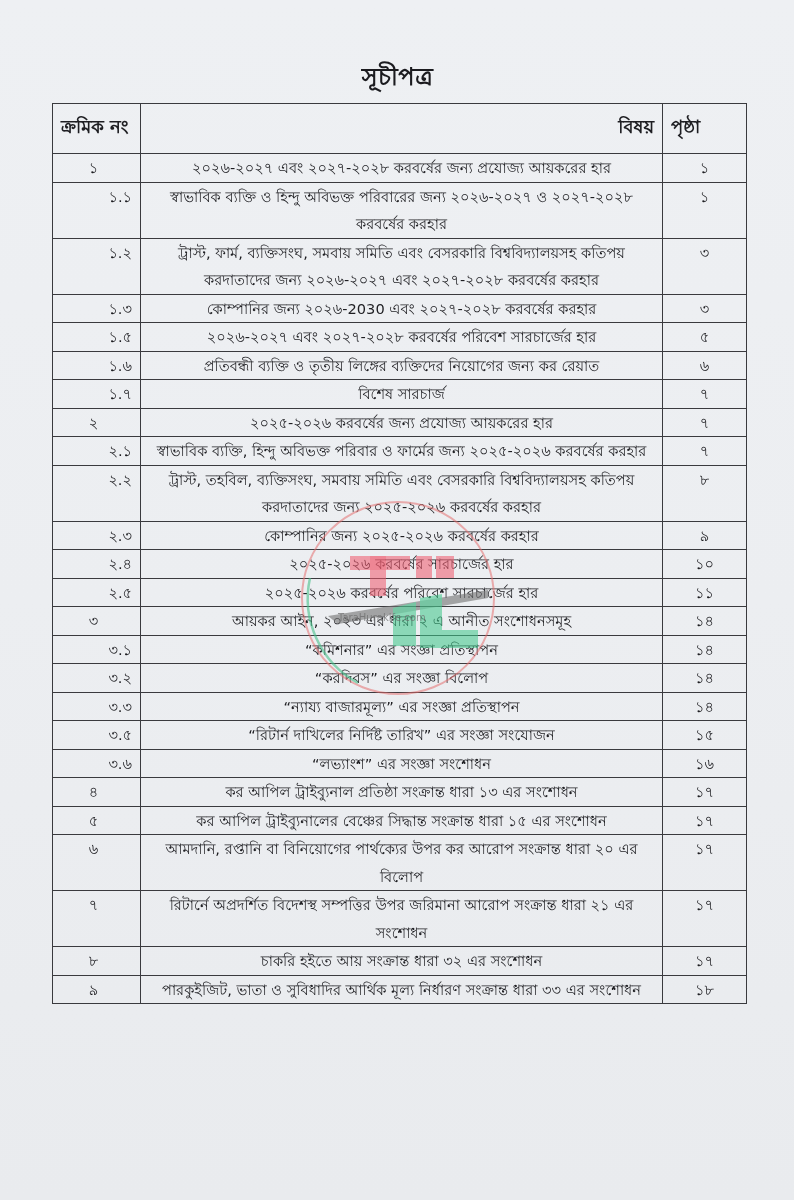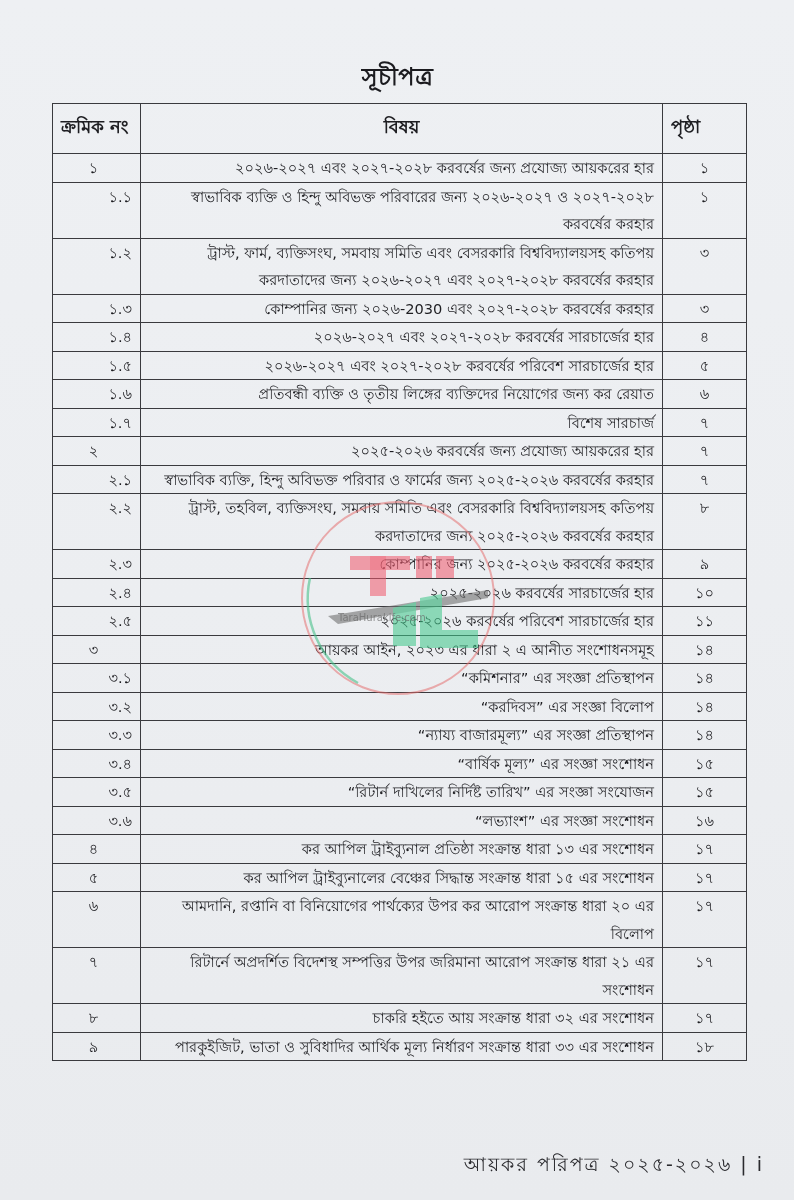--- a/index.html
+++ b/index.html
@@ -48,29 +48,29 @@
     height: 49px;
     font-size: 18px;
     font-weight: bold;
     vertical-align: middle;
     margin-left: 24px;
   }
   col.c-serial { width: 88px; }
   col.c-subject { width: 522px; }
   col.c-page { width: 84px; }
   th.h-serial { text-align: left; padding-left: 10px; }
-  th.h-subject { text-align: center; }
+  th.h-subject { text-align: right; }
   th.h-page { text-align: left; }
   td {
     font-size: 14.6px;
     line-height: 27.5px;
   }
   td.serial.main { text-align: center; padding-right: 14px; }
   td.serial.sub { text-align: right; padding-right: 8px; }
-  td.subject { text-align: right; padding-left: 7px; padding-right: 6px; }
+  td.subject { text-align: center; padding-left: 7px; padding-right: 6px; }
   td.pg { text-align: center; }
   .footer {
     position: absolute;
     right: 30px;
     top: 1150px;
     font-size: 19px;
     letter-spacing: 2px;
     color: #2a2a2e;
   }
   .watermark {
@@ -128,25 +128,20 @@
           <td class="serial sub">১.২</td>
           <td class="subject">ট্রাস্ট, ফার্ম, ব্যক্তিসংঘ, সমবায় সমিতি এবং বেসরকারি বিশ্ববিদ্যালয়সহ কতিপয় করদাতাদের জন্য ২০২৬-২০২৭ এবং ২০২৭-২০২৮ করবর্ষের করহার</td>
           <td class="pg">৩</td>
         </tr>
       <tr>
           <td class="serial sub">১.৩</td>
           <td class="subject">কোম্পানির জন্য ২০২৬-2030 এবং ২০২৭-২০২৮ করবর্ষের করহার</td>
           <td class="pg">৩</td>
         </tr>
       <tr>
-          <td class="serial sub">১.৪</td>
-          <td class="subject">২০২৬-২০২৭ এবং ২০২৭-২০২৮ করবর্ষের সারচার্জের হার</td>
-          <td class="pg">৪</td>
-        </tr>
-      <tr>
           <td class="serial sub">১.৫</td>
           <td class="subject">২০২৬-২০২৭ এবং ২০২৭-২০২৮ করবর্ষের পরিবেশ সারচার্জের হার</td>
           <td class="pg">৫</td>
         </tr>
       <tr>
           <td class="serial sub">১.৬</td>
           <td class="subject">প্রতিবন্ধী ব্যক্তি ও তৃতীয় লিঙ্গের ব্যক্তিদের নিয়োগের জন্য কর রেয়াত</td>
           <td class="pg">৬</td>
         </tr>
       <tr>
@@ -196,25 +191,20 @@
         </tr>
       <tr>
           <td class="serial sub">৩.২</td>
           <td class="subject">“করদিবস” এর সংজ্ঞা বিলোপ</td>
           <td class="pg">১৪</td>
         </tr>
       <tr>
           <td class="serial sub">৩.৩</td>
           <td class="subject">“ন্যায্য বাজারমূল্য” এর সংজ্ঞা প্রতিস্থাপন</td>
           <td class="pg">১৪</td>
-        </tr>
-      <tr>
-          <td class="serial sub">৩.৪</td>
-          <td class="subject">“বার্ষিক মূল্য” এর সংজ্ঞা সংশোধন</td>
-          <td class="pg">১৫</td>
         </tr>
       <tr>
           <td class="serial sub">৩.৫</td>
           <td class="subject">“রিটার্ন দাখিলের নির্দিষ্ট তারিখ” এর সংজ্ঞা সংযোজন</td>
           <td class="pg">১৫</td>
         </tr>
       <tr>
           <td class="serial sub">৩.৬</td>
           <td class="subject">“লভ্যাংশ” এর সংজ্ঞা সংশোধন</td>
           <td class="pg">১৬</td>
@@ -258,14 +248,13 @@
     <rect x="52" y="58" width="60" height="14" fill="#ef5a6e" opacity="0.75"></rect>
     <rect x="72" y="58" width="16" height="40" fill="#ef5a6e" opacity="0.75"></rect>
     <rect x="118" y="58" width="16" height="22" fill="#ef5a6e" opacity="0.75"></rect>
     <rect x="138" y="58" width="18" height="22" fill="#ef5a6e" opacity="0.75"></rect>
     <path d="M 30 118 L 190 92 L 190 100 L 40 126 Z" fill="#707070" opacity="0.8"></path>
     <path d="M 95 110 L 118 104 L 118 148 L 95 148 Z" fill="#3fc78a" opacity="0.75"></path>
     <path d="M 122 100 L 144 96 L 144 132 L 180 132 L 180 150 L 122 150 Z" fill="#3fc78a" opacity="0.75"></path>
   </svg>
   <div class="wm-text">TaraHurakife.com</div>
 
-  <div class="footer">আয়কর পরিপত্র ২০২৫-২০২৬ | i</div>
 </div>
 
 </body></html>

